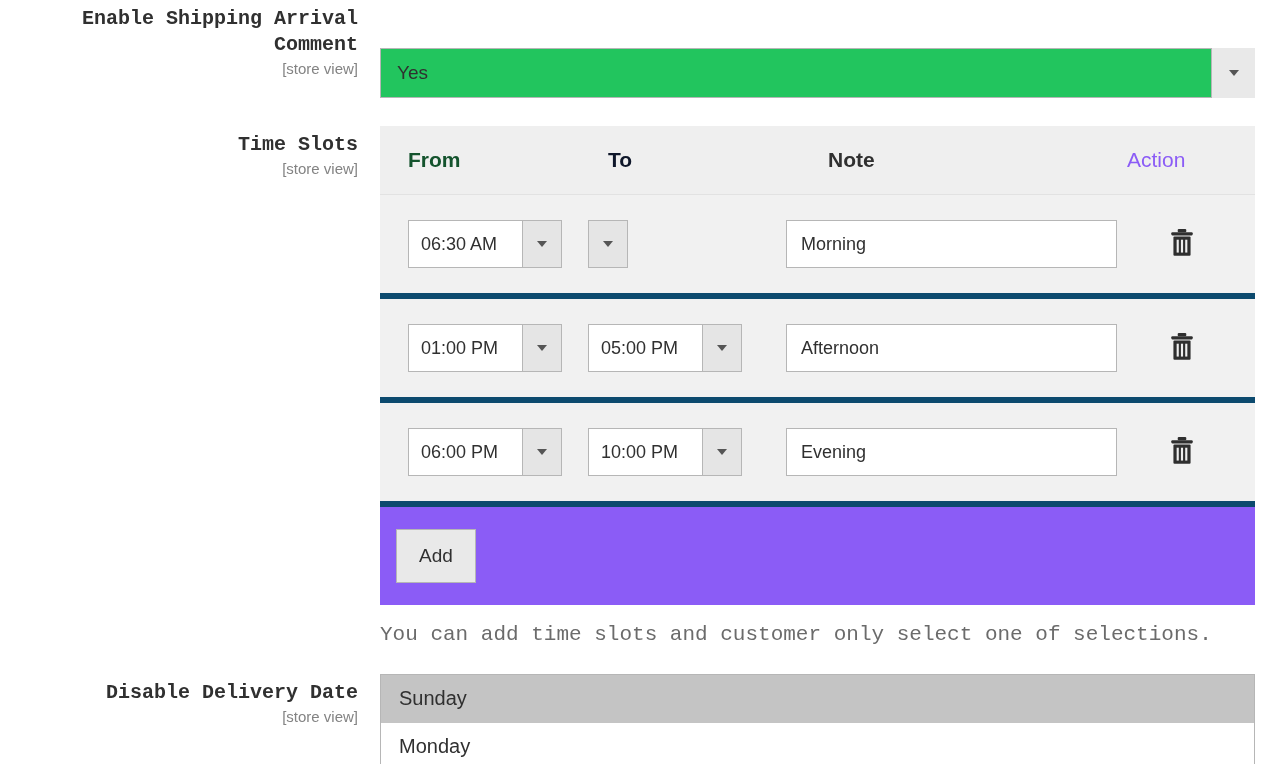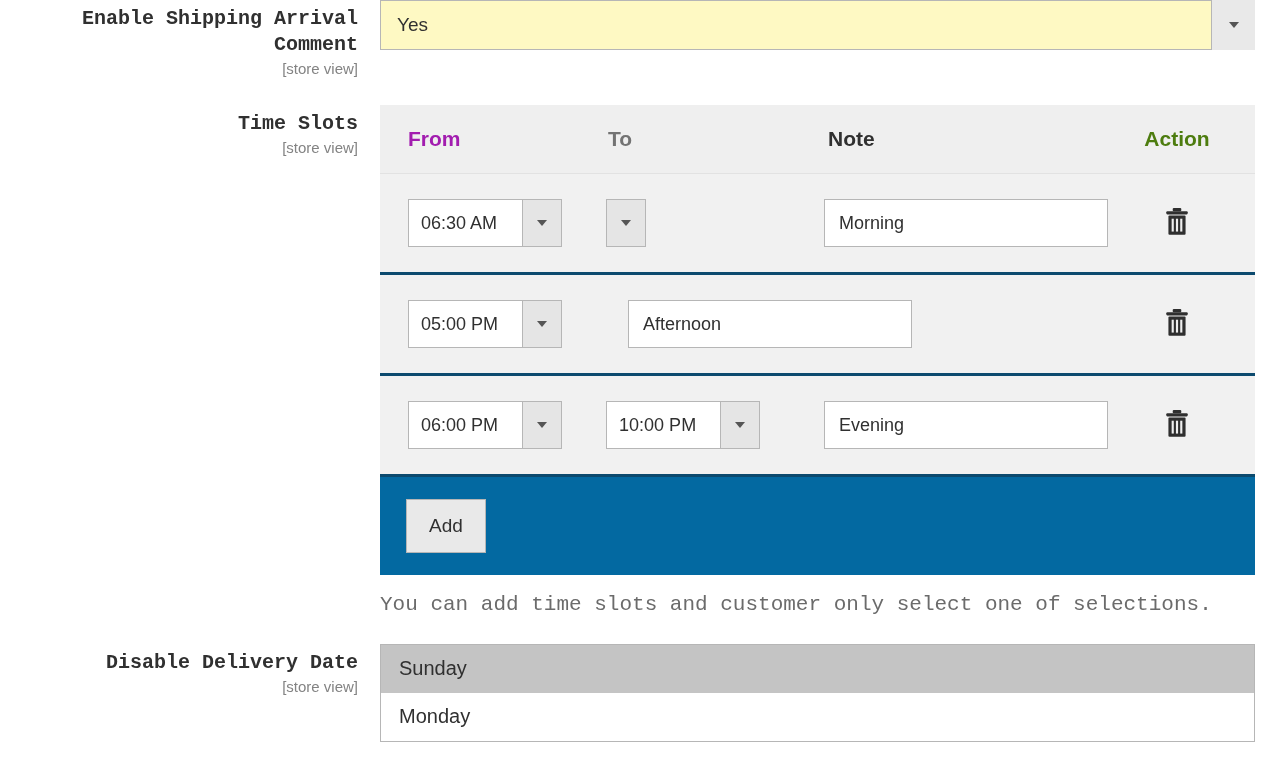--- a/index.html
+++ b/index.html
@@ -45,27 +45,28 @@
 
   
   .select-wrap {
     position: relative;
     width: 100%;
   }
   .select-input {
     width: 100%;
     height: 50px;
     border: 1px solid #b6b6b6;
-    background: #fef9c3;
+    background: #22c55e;
     padding: 0 52px 0 16px;
     font-size: 19px;
     color: #303030;
     line-height: 48px;
     text-align: left;
     cursor: pointer;
+    margin-top: 48px;
   }
   .select-caret-box {
     position: absolute;
     right: 0; top: 0;
     width: 44px; height: 50px;
     border-left: 1px solid #b6b6b6;
     background: #e9e9e9;
     display: flex;
     align-items: center;
     justify-content: center;
@@ -82,30 +83,30 @@
   .slots-table {
     background: #efefef;
     width: 100%;
   }
   .slots-header {
     display: flex;
     align-items: center;
     padding: 22px 28px;
     border-bottom: 1px solid #e2e2e2;
   }
-  .slots-header .col-from { width: 200px; font-size: 21px; font-weight: 600; color: #a21caf; }
-  .slots-header .col-to   { width: 220px; font-size: 21px; font-weight: 600; color: #737373; }
+  .slots-header .col-from { width: 200px; font-size: 21px; font-weight: 600; color: #14532d; }
+  .slots-header .col-to   { width: 220px; font-size: 21px; font-weight: 600; color: #0f172a; }
   .slots-header .col-note { flex: 1; font-size: 21px; font-weight: 600; color: #303030; }
-  .slots-header .col-action { width: 100px; font-size: 21px; font-weight: 700; color: #4d7c0f; text-align: center; }
+  .slots-header .col-action { width: 100px; font-size: 21px; font-weight: 400; color: #8b5cf6; text-align: left; }
 
   .slot-row {
     display: flex;
     align-items: center;
     padding: 25px 28px;
-    border-bottom: 3px solid #0c4a6e;
+    border-bottom: 6px solid #0c4a6e;
     background: #f1f1f1;
   }
   .slot-row .cell-from { width: 200px; }
   .slot-row .cell-to   { width: 220px; }
   .slot-row .cell-note { flex: 1; padding-right: 20px; }
   .slot-row .cell-action { width: 100px; text-align: center; }
 
   .time-picker {
     display: inline-flex;
     height: 48px;
@@ -125,41 +126,41 @@
     width: 40px;
     border: 1px solid #b6b6b6;
     background: #e5e5e5;
     display: flex;
     align-items: center;
     justify-content: center;
     cursor: pointer;
   }
 
   .note-input {
-    width: 284px;
+    width: 331px;
     height: 48px;
     border: 1px solid #b6b6b6;
     background: #fff;
     font-size: 18px;
     color: #303030;
     padding: 0 14px;
   }
 
   .trash-btn {
     background: transparent;
     border: none;
     cursor: pointer;
     padding: 4px;
     color: #2f2f2f;
   }
   .trash-btn svg { display: block; }
 
   .add-row {
-    padding: 22px 26px;
-    background: #0369a1;
+    padding: 22px 16px;
+    background: #8b5cf6;
   }
   .add-btn {
     height: 54px;
     padding: 0 22px;
     border: 1px solid #b6b6b6;
     background: #e9e9e9;
     font-size: 19px;
     color: #303030;
     cursor: pointer;
   }
@@ -252,20 +253,28 @@
                     <rect x="7" y="10" width="2" height="12" fill="#efefef"></rect>
                     <rect x="11" y="10" width="2" height="12" fill="#efefef"></rect>
                     <rect x="15" y="10" width="2" height="12" fill="#efefef"></rect>
                   </svg>
               </span>
             </button>
           </div>
         </div>
 
         <div class="slot-row">
+          <div class="cell-from">
+            <div class="time-picker">
+              <div class="time-val">01:00 PM</div>
+              <div class="time-caret">
+                  <span class="caret"></span>
+                </div>
+            </div>
+          </div>
           <div class="cell-to">
             <div class="time-picker">
               <div class="time-val">05:00 PM</div>
               <div class="time-caret">
                   <span class="caret"></span>
                 </div>
             </div>
           </div>
           <div class="cell-note">
             <input class="note-input" type="text" value="Afternoon" style="">

